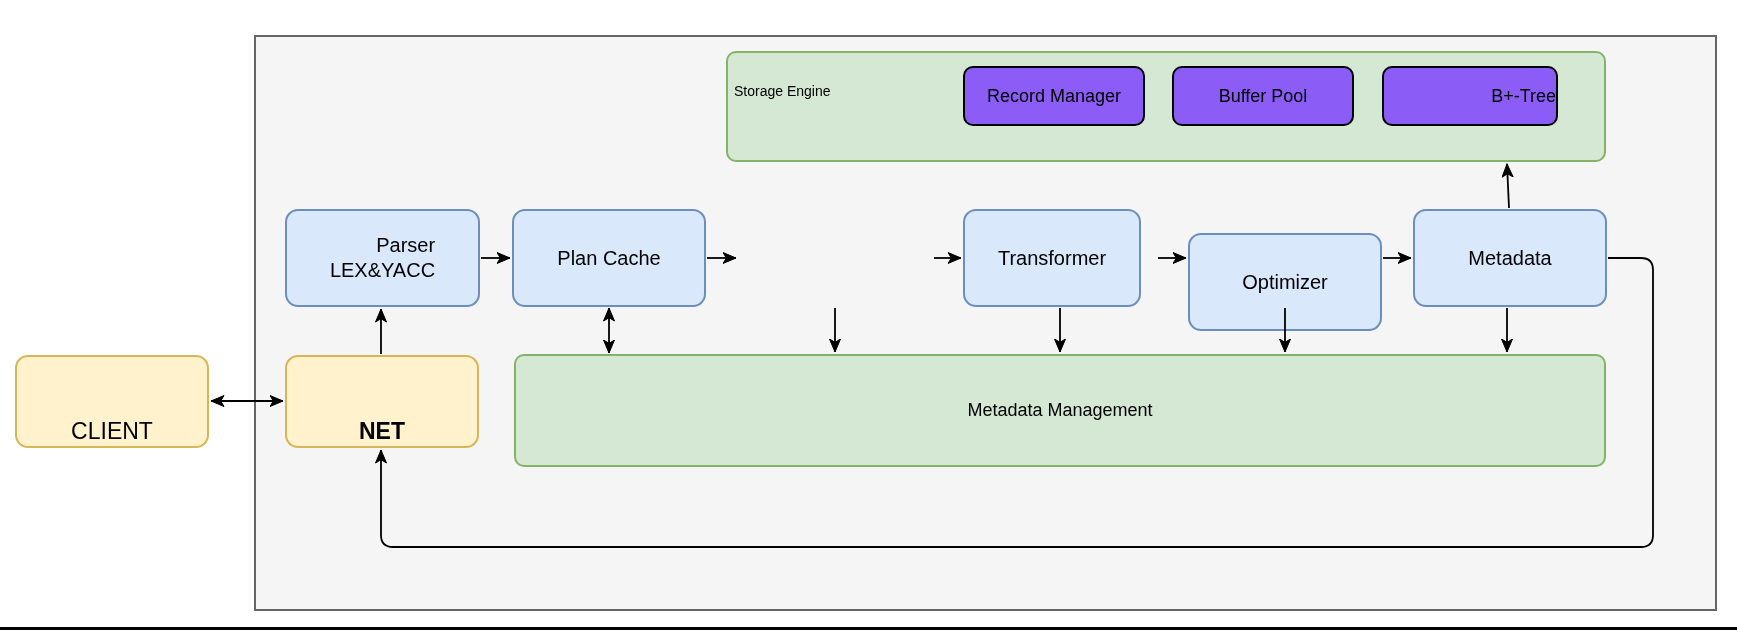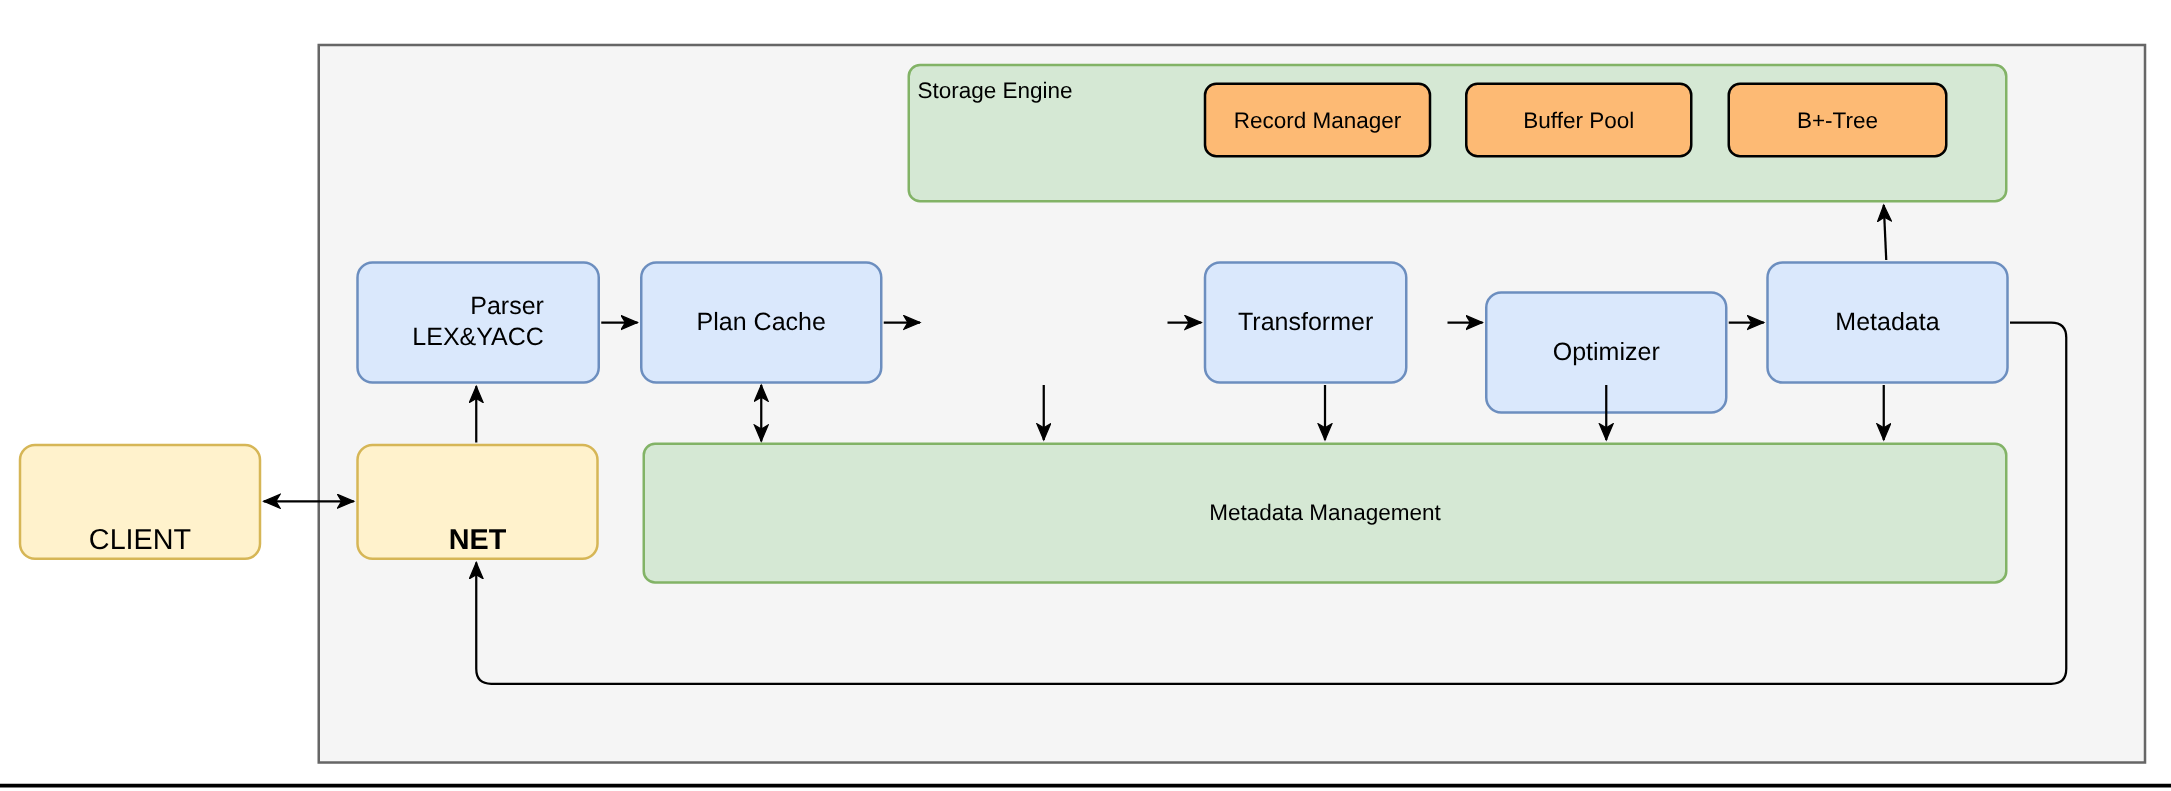--- a/index.html
+++ b/index.html
@@ -10,54 +10,54 @@
     --line-color:#000000;  --text-color:#000000;
   }
   *{box-sizing:border-box;margin:0;padding:0;}
   body{background:#ffffff;font-family:"Liberation Sans",sans-serif;color:var(--text-color);}
   .canvas{position:relative;width:1737px;height:633px;background:#ffffff;overflow:hidden;}
   .node{position:absolute;display:flex;align-items:center;justify-content:center;text-align:center;}
   .lbl{white-space:pre-line;line-height:1.25;}
   .yellow{background:var(--yellow-fill);border:2px solid var(--yellow-stroke);border-radius:13px;font-size:23px;align-items:flex-end;}
   .blue{background:var(--blue-fill);border:2px solid var(--blue-stroke);border-radius:13px;font-size:20px;}
   .green{background:var(--green-fill);border:2px solid var(--green-stroke);border-radius:10px;font-size:18px;}
-  .white{background:#fdba74;border:2px solid #000000;border-radius:10px;font-size:18px;}
+  .white{background:#8b5cf6;border:2px solid #000000;border-radius:10px;font-size:18px;}
   .container-box{position:absolute;background:var(--container-fill);border:2px solid var(--container-stroke);}
-  .group-label{position:absolute;font-size:18px;}
+  .group-label{position:absolute;font-size:14px;margin-top:22px;}
   .metadata-label{font-size:18px;}
   svg.wires{position:absolute;left:0;top:0;pointer-events:none;}
   .bottom-bar{position:absolute;left:0;top:627px;width:1737px;height:3px;background:#000000;}
 </style>
 </head>
 <body>
 
 <div class="canvas">
 
   <div class="container-box" style="left:254px;top:35px;width:1463px;height:576px;"></div>
 
   <div class="node green" style="left:726px;top:51px;width:880px;height:111px;"></div>
   <div class="group-label lbl" style="left:734px;top:61px;">Storage Engine</div>
   <div class="node white" style="left:963px;top:66px;width:182px;height:60px;">
     <span class="lbl">Record Manager</span>
   </div>
   <div class="node white" style="left:1172px;top:66px;width:182px;height:60px;">
     <span class="lbl">Buffer Pool</span>
   </div>
-  <div class="node white" style="left:1382px;top:66px;width:176px;height:60px;">
+  <div class="node white" style="left:1382px;top:66px;width:176px;height:60px;justify-content:flex-end;">
     <span class="lbl">B+-Tree</span>
   </div>
 
   <div class="node blue" style="left:285px;top:209px;width:195px;height:98px;text-align:right;">
     <span class="lbl">Parser
 LEX&amp;YACC</span>
   </div>
   <div class="node blue" style="left:512px;top:209px;width:194px;height:98px;">
     <span class="lbl">Plan Cache</span>
   </div>
-  <div class="node blue" style="left:963px;top:209px;width:163px;height:98px;">
+  <div class="node blue" style="left:963px;top:209px;width:178px;height:98px;">
     <span class="lbl">Transformer</span>
   </div>
   <div class="node blue" style="left:1188px;top:209px;width:194px;height:98px;margin-top:24px;">
     <span class="lbl">Optimizer</span>
   </div>
   <div class="node blue" style="left:1413px;top:209px;width:194px;height:98px;">
     <span class="lbl">Metadata</span>
   </div>
 
   <div class="node green" style="left:514px;top:354px;width:1092px;height:113px;">

